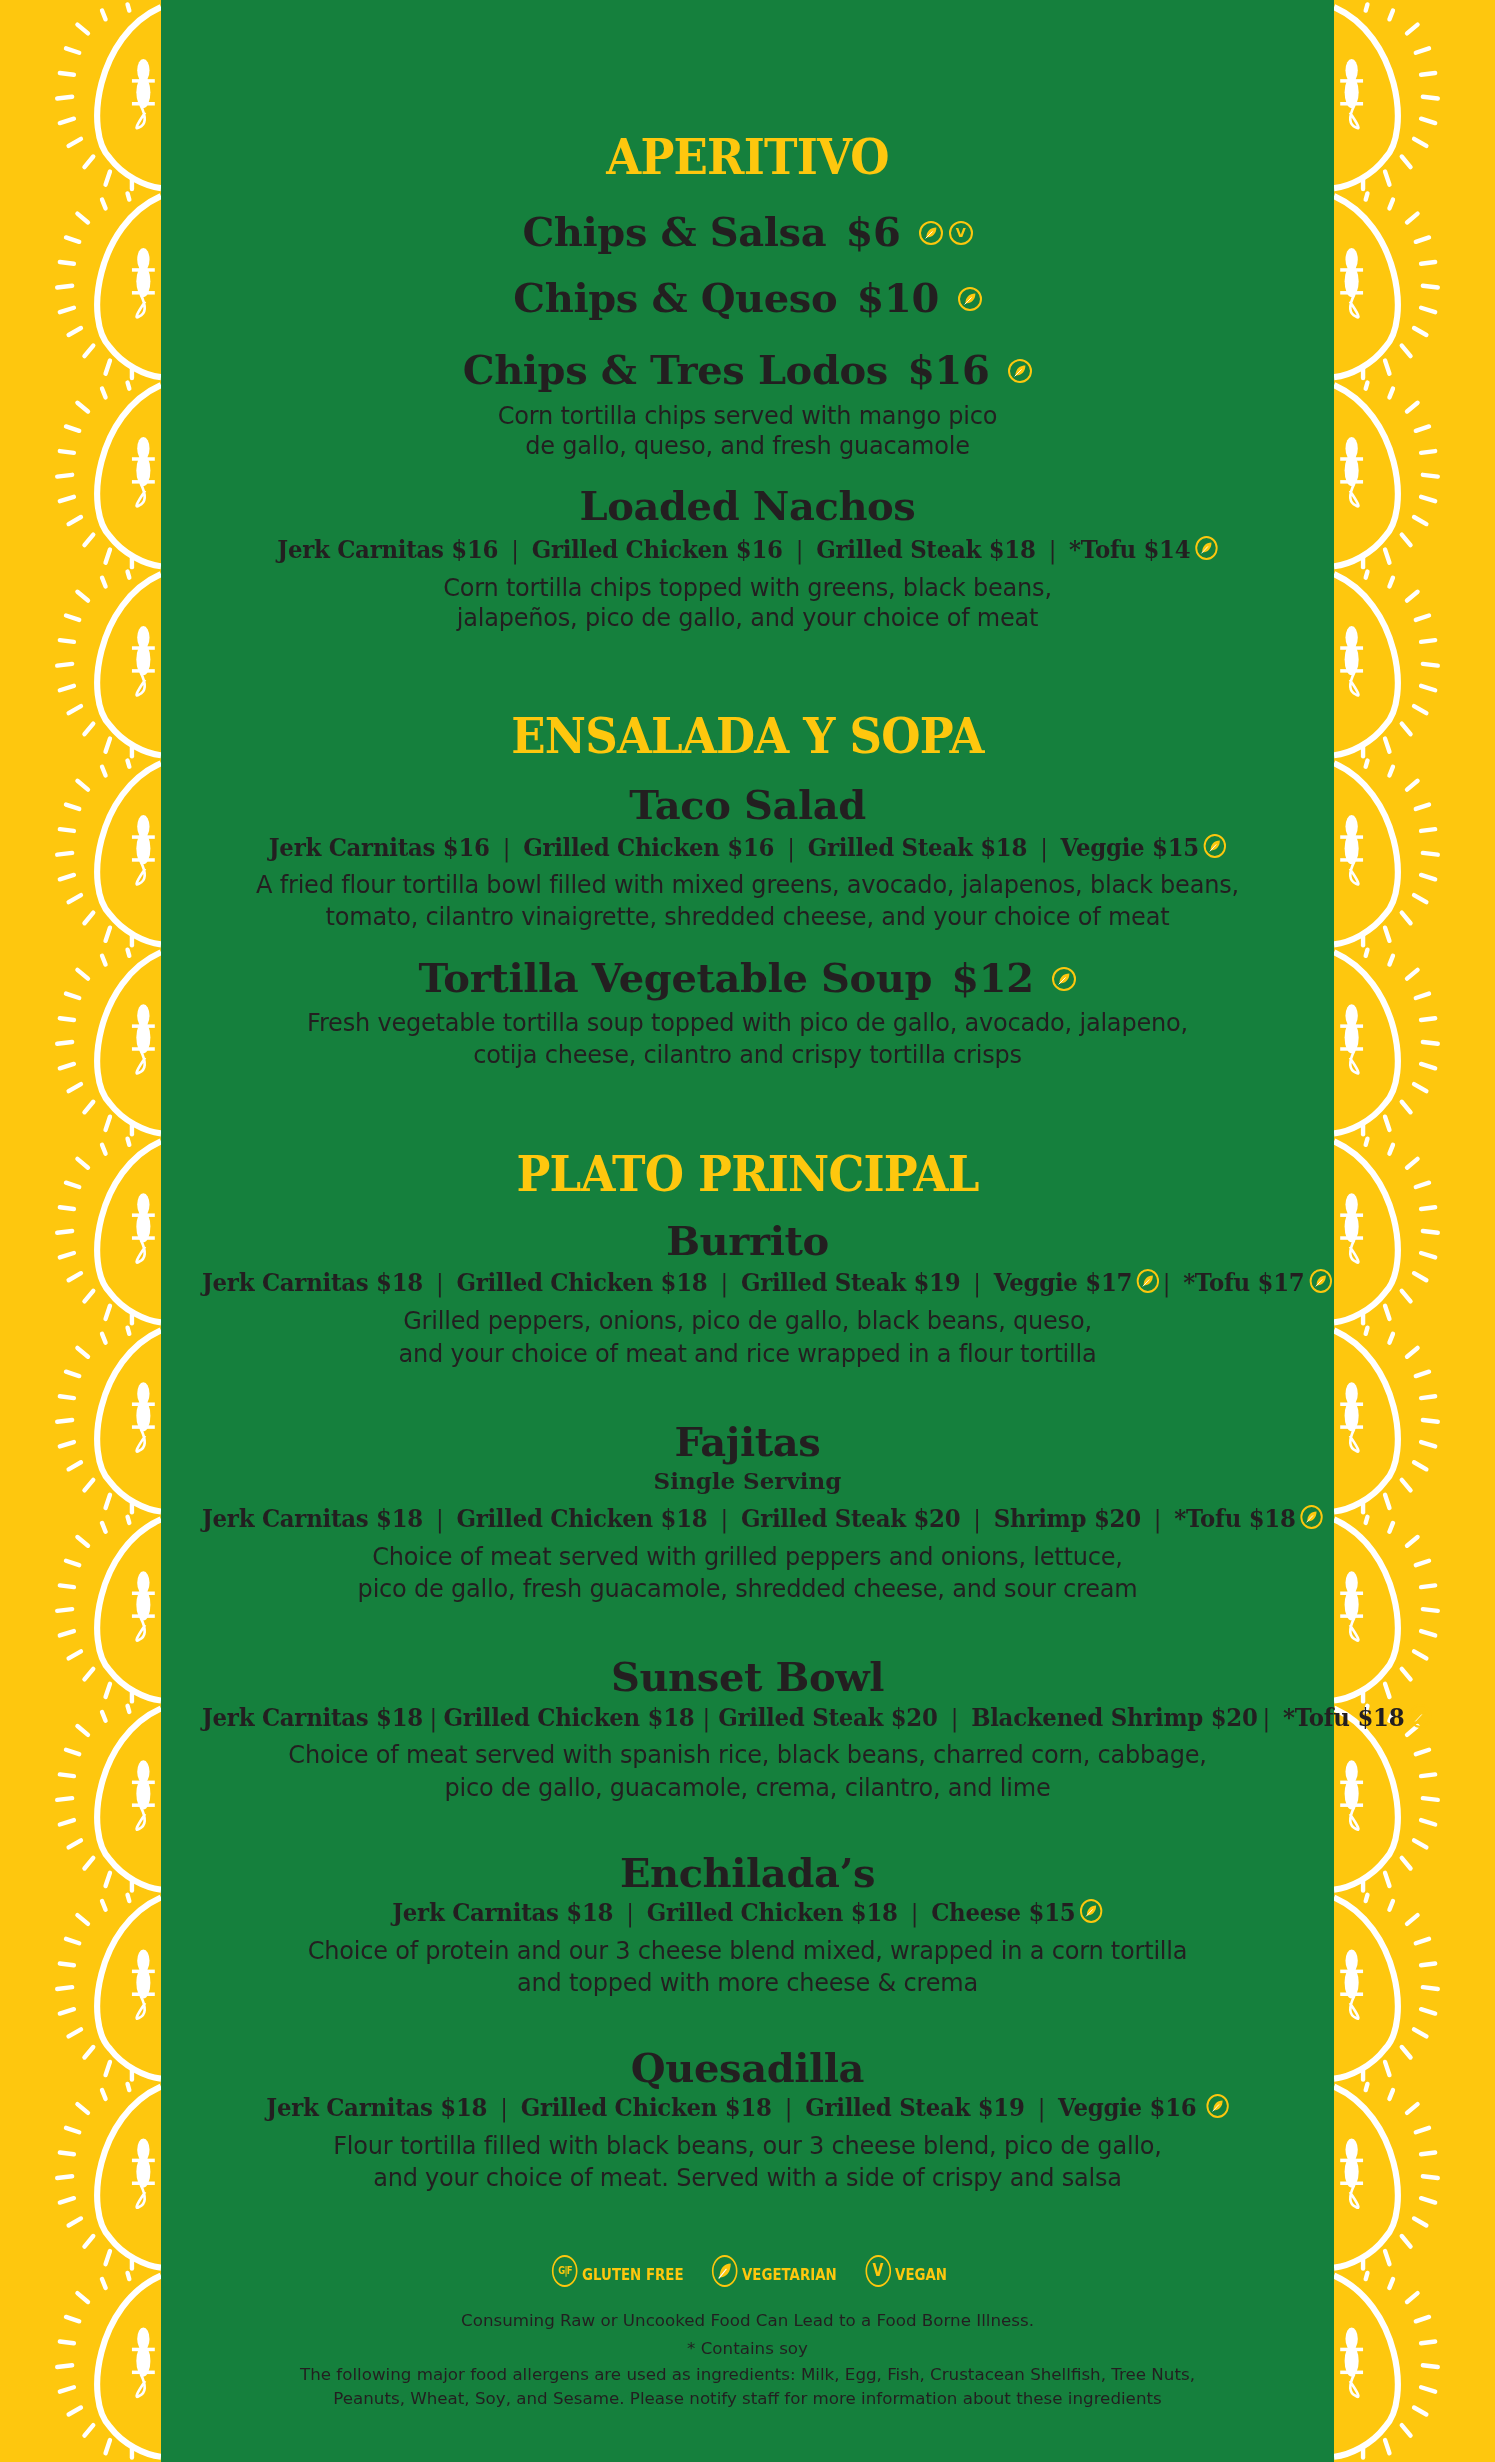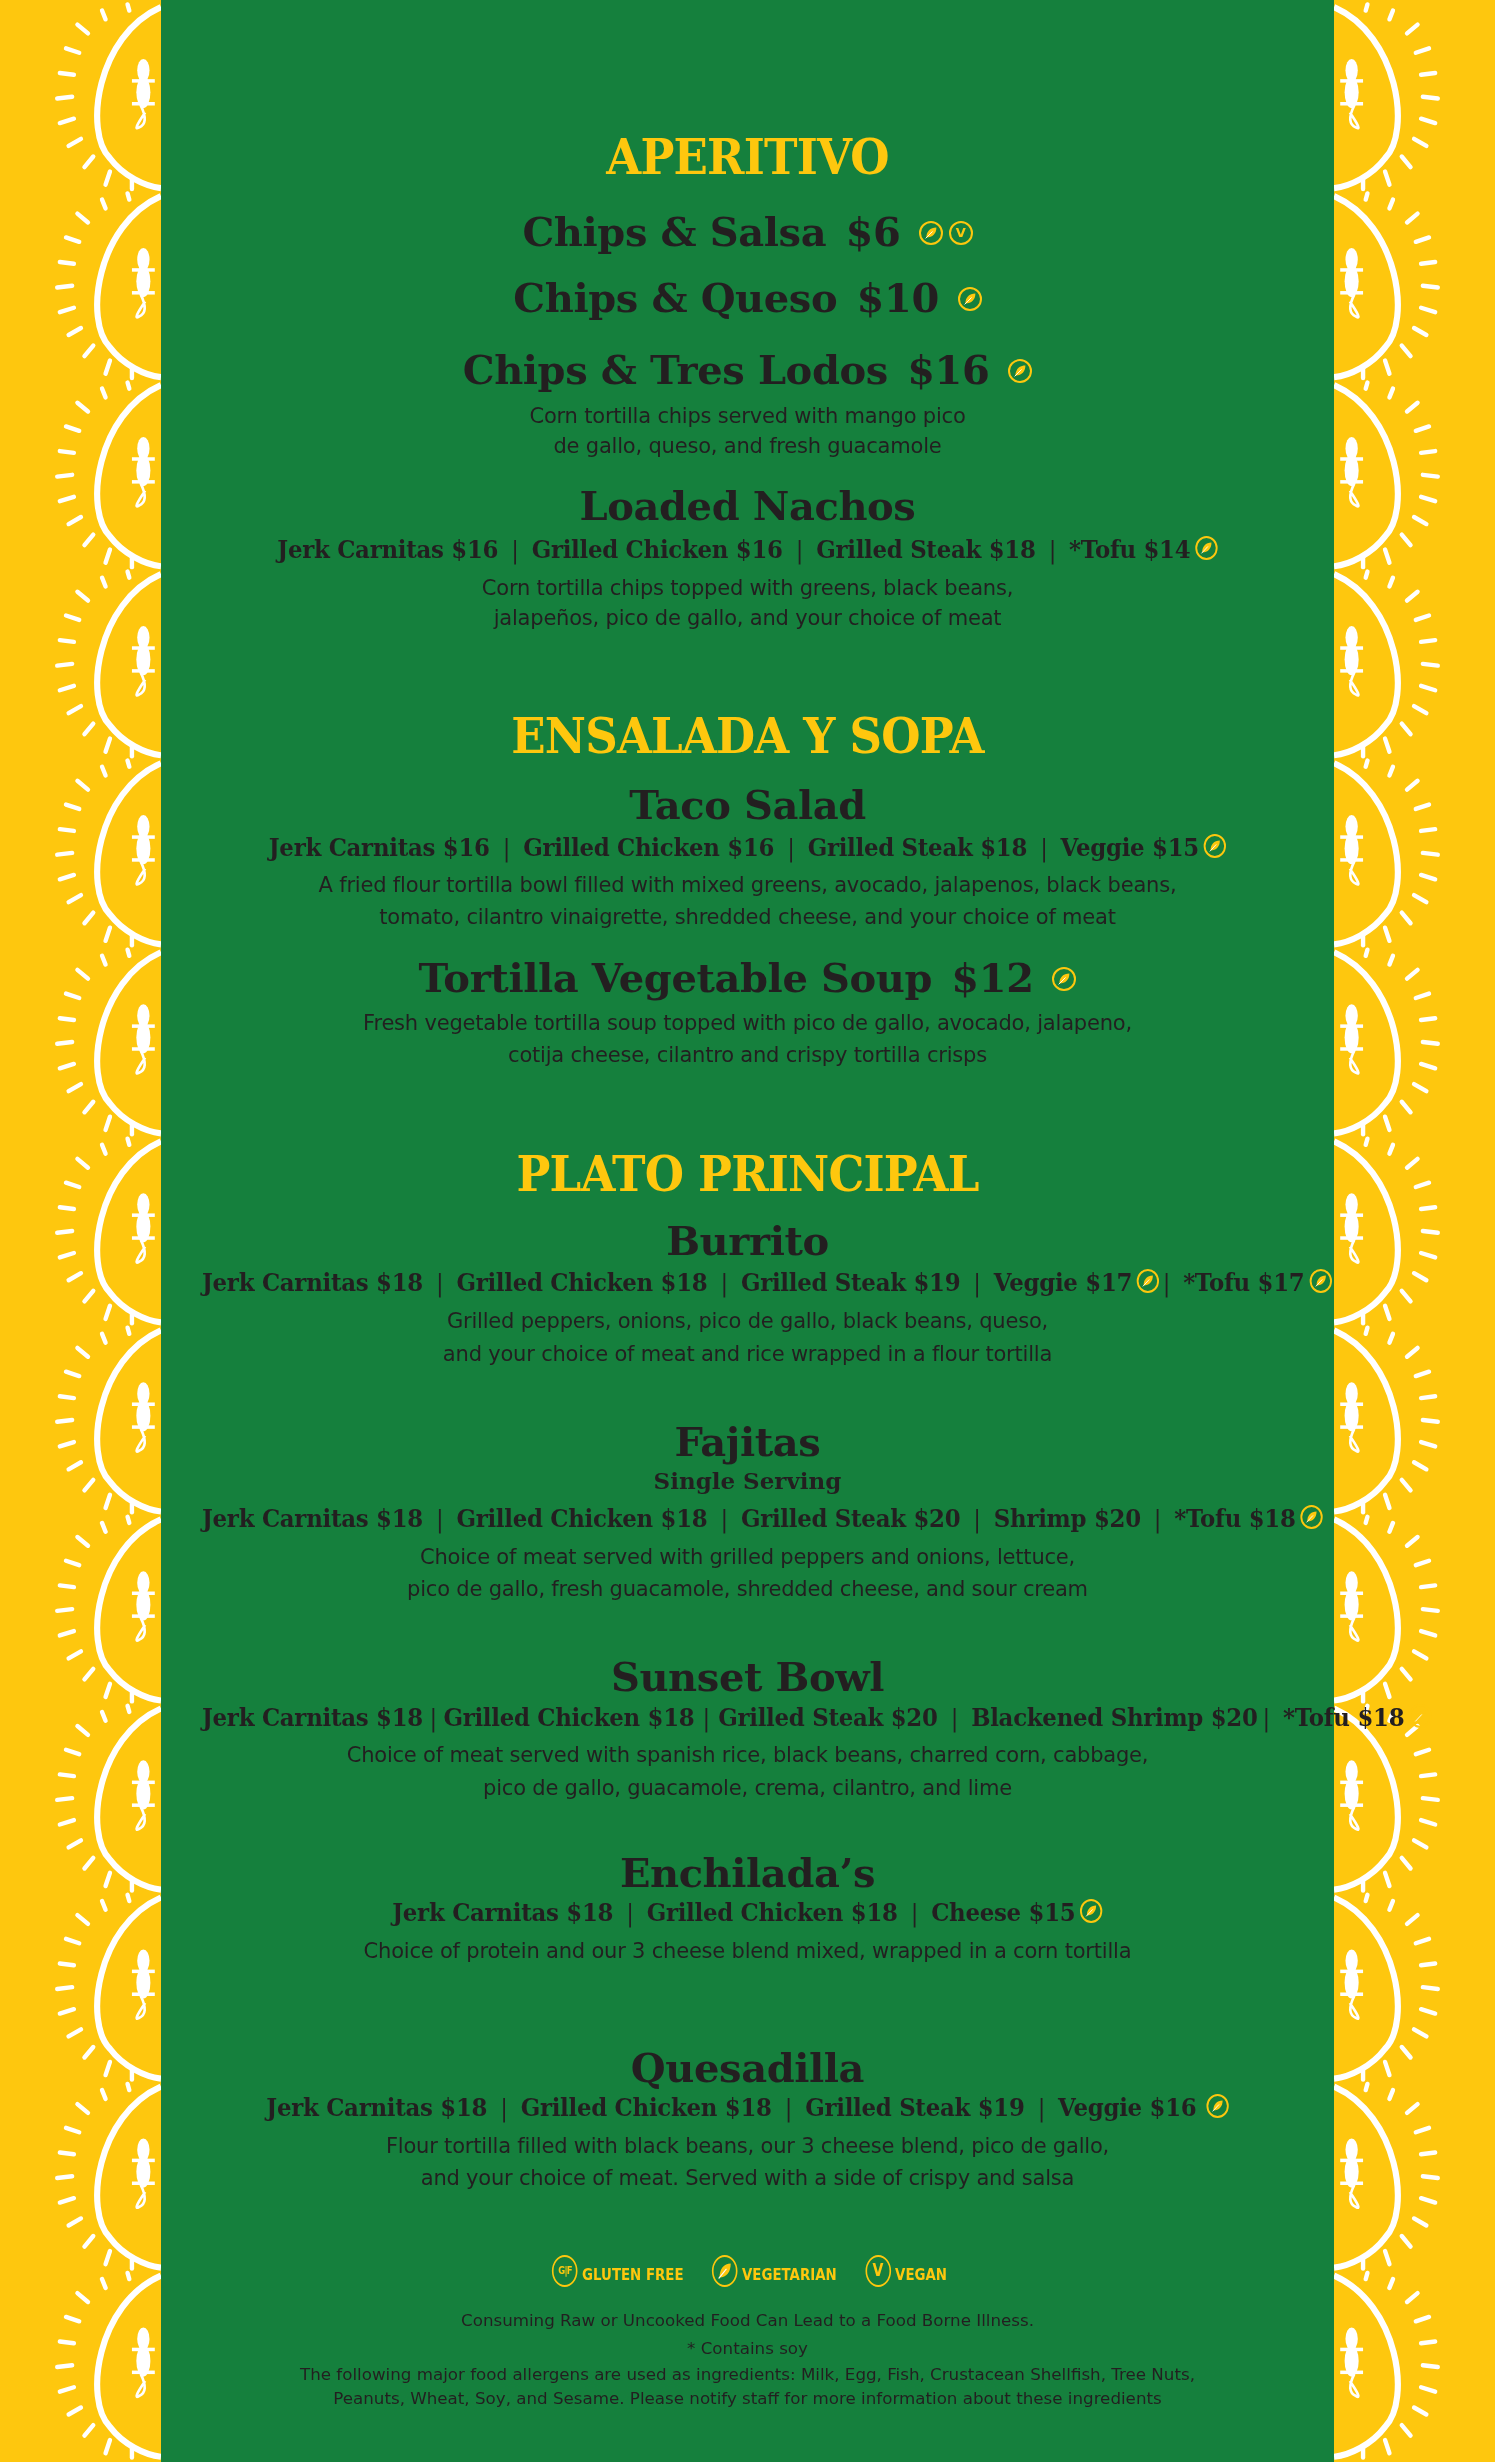--- a/index.html
+++ b/index.html
@@ -21,21 +21,21 @@
   .section-title {
     color: #FEC70E; font-family: "DejaVu Serif", serif; font-weight: bold;
     font-size: 49px; letter-spacing: -0.9px; transform: scaleX(0.92);
   }
   .item-title { font-weight: bold; font-size: 40px; letter-spacing: -0.4px; }
   .item-title .price { margin-left: 19.3px; }
   .sub-title { font-weight: bold; font-size: 23px; }
   .options { font-weight: bold; font-size: 24.6px; letter-spacing: -0.3px; transform: scaleX(0.93); }
   .options .sep { display: inline-block; margin: 0 14px; font-weight: normal; }
   .desc {
-    font-family: "DejaVu Sans", sans-serif; font-size: 21px; line-height: 33px;
+    font-family: "DejaVu Sans", sans-serif; font-size: 24px; line-height: 33px;
     color: #231f20; font-weight: normal; letter-spacing: -0.2px;
   }
   .icon {
     display: inline-block; width: 24px; height: 24px; border: 2.2px solid #FEC70E;
     border-radius: 50%; vertical-align: middle; position: relative; box-sizing: border-box;
     margin-left: 5.3px; top: -3.5px;
   }
   .icon.big { width: 32px; height: 32px; border-width: 2.6px; }
   .icon svg { position: absolute; left: 0; top: 0; width: 100%; height: 100%; }
   .vegan-glyph {
@@ -214,20 +214,21 @@
   <div class="abs desc" style="top:1739px">Choice of meat served with spanish rice, black beans, charred corn, cabbage,</div>
   <div class="abs desc" style="top:1772px">pico de gallo, guacamole, crema, cilantro, and lime</div>
 
   <div class="abs item-title" style="top:1849px">Enchilada’s</div>
   <div class="abs options" style="top:1898px">
     <span>Jerk Carnitas $18</span><span class="sep">|</span><span>Grilled Chicken $18</span><span class="sep">|</span><span>Cheese $15</span><span class="icon"><svg viewBox="0 0 26 26">
           <use href="#leaf"></use>
         </svg></span>
   </div>
   <div class="abs desc" style="top:1935px">Choice of protein and our 3 cheese blend mixed, wrapped in a corn tortilla</div>
+  <div class="abs desc" style="top:1967px">and topped with more cheese &amp; crema</div>
 
   <div class="abs item-title" style="top:2044px">Quesadilla</div>
   <div class="abs options" style="top:2093px">
     <span>Jerk Carnitas $18</span><span class="sep">|</span><span>Grilled Chicken $18</span><span class="sep">|</span><span>Grilled Steak $19</span><span class="sep">|</span><span>Veggie $16</span><span class="icon" style="margin-left:10.6px"><svg viewBox="0 0 26 26">
           <use href="#leaf"></use>
         </svg></span>
   </div>
   <div class="abs desc" style="top:2130px">Flour tortilla filled with black beans, our 3 cheese blend, pico de gallo,</div>
   <div class="abs desc" style="top:2162px">and your choice of meat. Served with a side of crispy and salsa</div>
 

